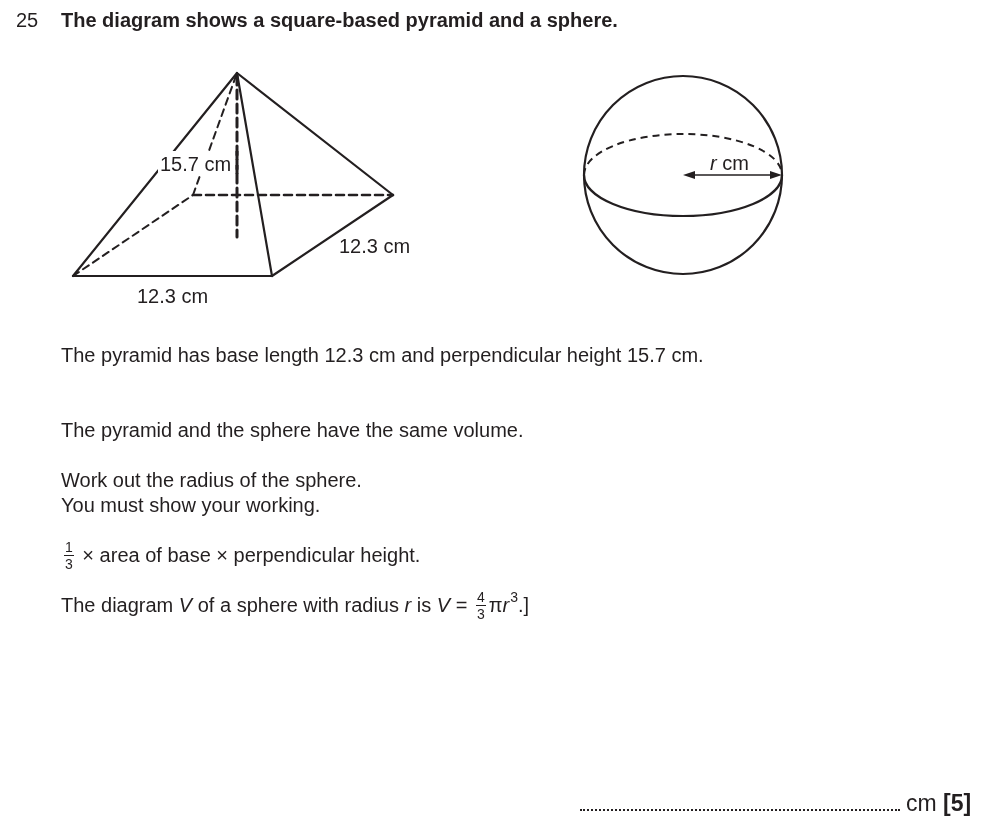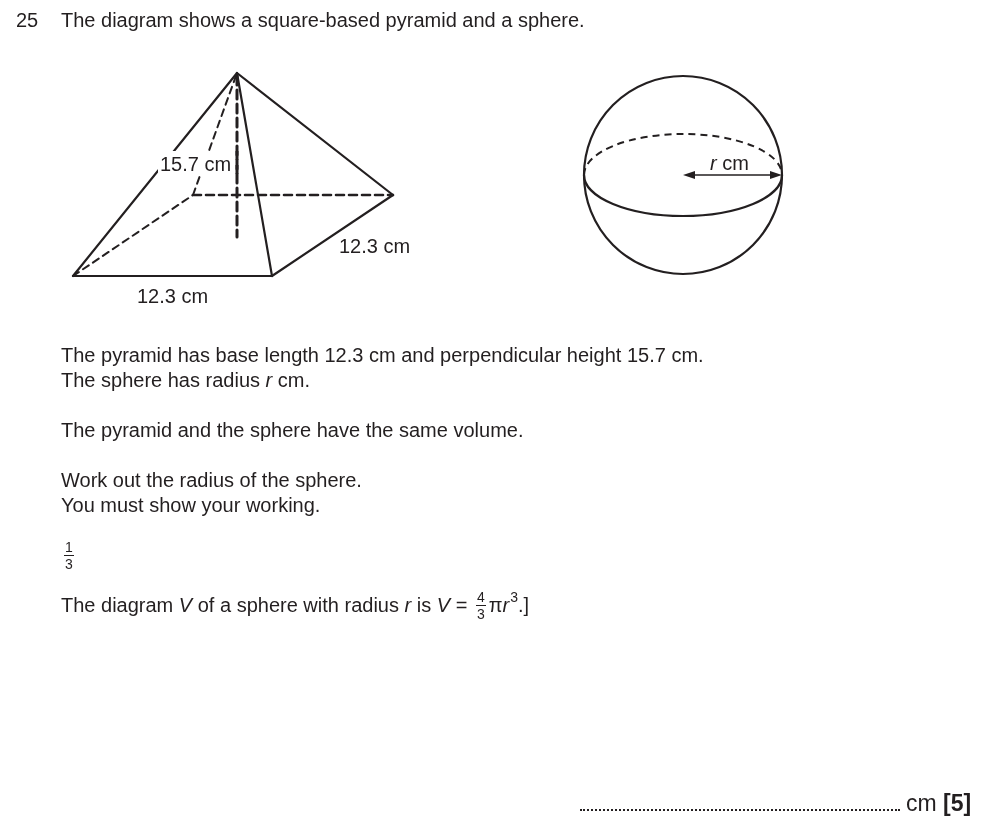--- a/index.html
+++ b/index.html
@@ -20,20 +20,21 @@
       left: 16px;
       top: 9px;
       font-size: 20px;
       font-weight: normal;
     }
     .q-intro {
       position: absolute;
       left: 61px;
       top: 9px;
       font-size: 20px;
+      font-weight: bold;
     }
     .diagram {
       position: absolute;
       left: 0;
       top: 0;
     }
     .diagram text {
       font-family: "Liberation Sans", sans-serif;
       font-size: 20px;
       fill: #231f20;
@@ -124,34 +125,34 @@
     <path d="M 584 175 A 99 41 0 0 0 782 175" stroke-width="2.2"></path>
     <line x1="690" y1="175" x2="775" y2="175" stroke-width="1.6"></line>
   </g>
   <polygon points="683,175 695,171 695,179" fill="#231f20"></polygon>
   <polygon points="782,175 770,171 770,179" fill="#231f20"></polygon>
   <text x="710" y="170"><tspan font-style="italic">r</tspan><tspan> cm</tspan></text>
 </svg>
 
 <div class="para" style="top:343px;">
   <span class="line">The pyramid has base length 12.3 cm and perpendicular height 15.7 cm.</span>
-  <span class="line"><span>The sphere has radius </span><span class="ital">r</span><span> cm.</span></span>
 </div>
 
 <div class="para" style="top:418px;">
   <span class="line">The pyramid and the sphere have the same volume.</span>
 </div>
 
 <div class="para" style="top:468px;">
   <span class="line">Work out the radius of the sphere.</span>
   <span class="line">You must show your working.</span>
 </div>
 
 <div class="para" style="top:541px;">
   <span class="frac"><span class="num">1</span><span class="den">3</span></span>
+  <span>× area of base × perpendicular height.</span>
 </div>
 
 <div class="para" style="top:591px;">
   <span>The diagram </span><span class="ital">V</span><span> of a sphere with radius </span><span class="ital">r</span><span> is </span><span class="ital">V</span><span> = </span><span class="frac"><span class="num">4</span><span class="den">3</span></span><span>π</span><span class="ital">r</span><span class="sup">3</span><span>.]</span>
 </div>
 
 <div class="answer-line">
   <span class="answer-dots"></span><span>cm</span>
   <span class="marks">[5]</span>
 </div>

